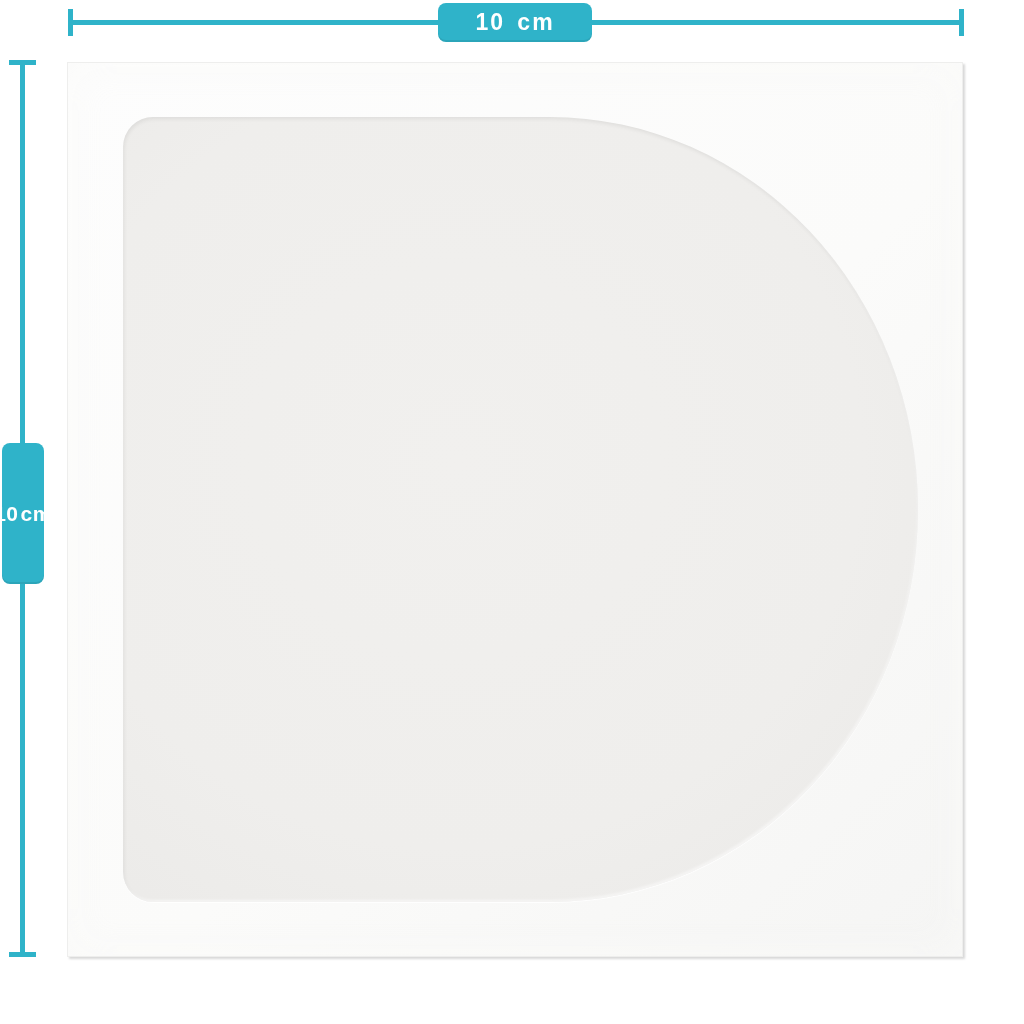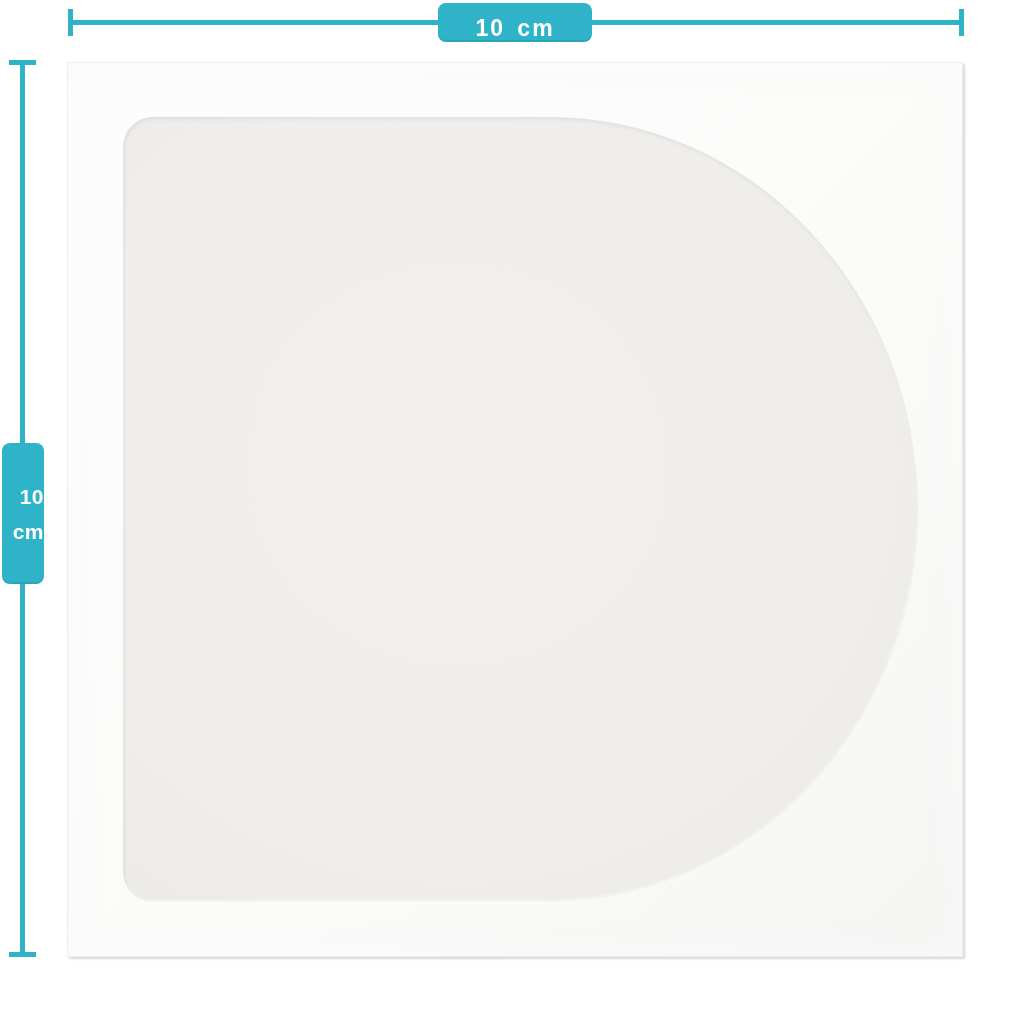--- a/index.html
+++ b/index.html
@@ -42,42 +42,42 @@
                 0 1px 1px rgba(255,255,255,0.9);
   }
 
   
   .dim-line, .dim-tick { position: absolute; background: var(--accent); }
   .dim-badge {
     position: absolute;
     background: var(--accent);
     color: var(--badge-text);
     border-radius: 8px;
-    display: flex; align-items: flex-end; justify-content: center;
+    display: flex; align-items: center; justify-content: center;
     font-weight: bold;
     box-shadow: inset 0 -2px 0 rgba(0,0,0,0.08);
     z-index: 2;
   }
 
   
   .dim-h-line  { left: 70px;  top: 20px; width: 892px; height: 5px; }
   .dim-h-tick-l{ left: 68px;  top: 9px;  width: 5px;   height: 27px; }
   .dim-h-tick-r{ left: 959px; top: 9px;  width: 5px;   height: 27px; }
   .dim-h-badge {
     left: 438px; top: 3px; width: 154px; height: 39px;
     font-size: 23px; letter-spacing: 2px; word-spacing: 4px;
   }
 
   
   .dim-v-line  { left: 20px; top: 62px;  width: 5px;  height: 895px; }
   .dim-v-tick-t{ left: 9px;  top: 60px;  width: 27px; height: 5px; }
   .dim-v-tick-b{ left: 9px;  top: 952px; width: 27px; height: 5px; }
   .dim-v-badge {
     left: 2px; top: 443px; width: 42px; height: 141px;
-    flex-direction: column; gap: 2px;
+    flex-direction: row; gap: 2px;
     font-size: 21px; line-height: 33px; letter-spacing: 0.5px;
   }
 </style>
 </head>
 <body>
 
 <div class="stage">
 
   <div class="sleeve">
     <div class="sleeve-window"></div>

